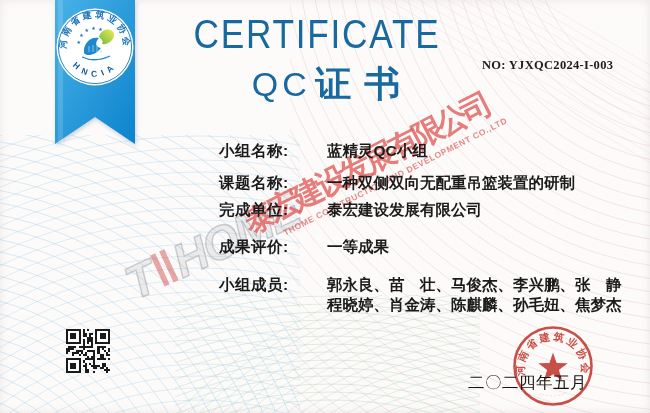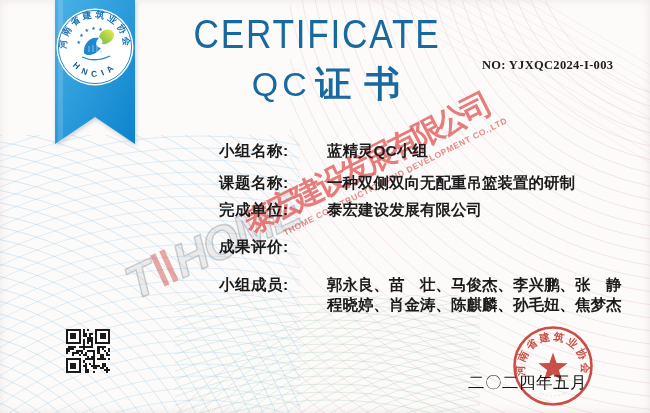--- a/index.html
+++ b/index.html
@@ -342,20 +342,21 @@
   <div class="row" style="top:173px">
     <span class="lab">课题名称:</span>
     <span class="val">一种双侧双向无配重吊篮装置的研制</span>
   </div>
   <div class="row" style="top:200px">
     <span class="lab">完成单位:</span>
     <span class="val">泰宏建设发展有限公司</span>
   </div>
   <div class="row" style="top:237px">
     <span class="lab">成果评价:</span>
+    <span class="val">一等成果</span>
   </div>
   <div class="row" style="top:275px">
     <span class="lab">小组成员:</span>
     <span class="val members">
       <span>郭永良、苗　壮、马俊杰、李兴鹏、张　静</span>
       <span>程晓婷、肖金涛、陈麒麟、孙毛妞、焦梦杰</span>
     </span>
   </div>
 
   <div class="qr">

